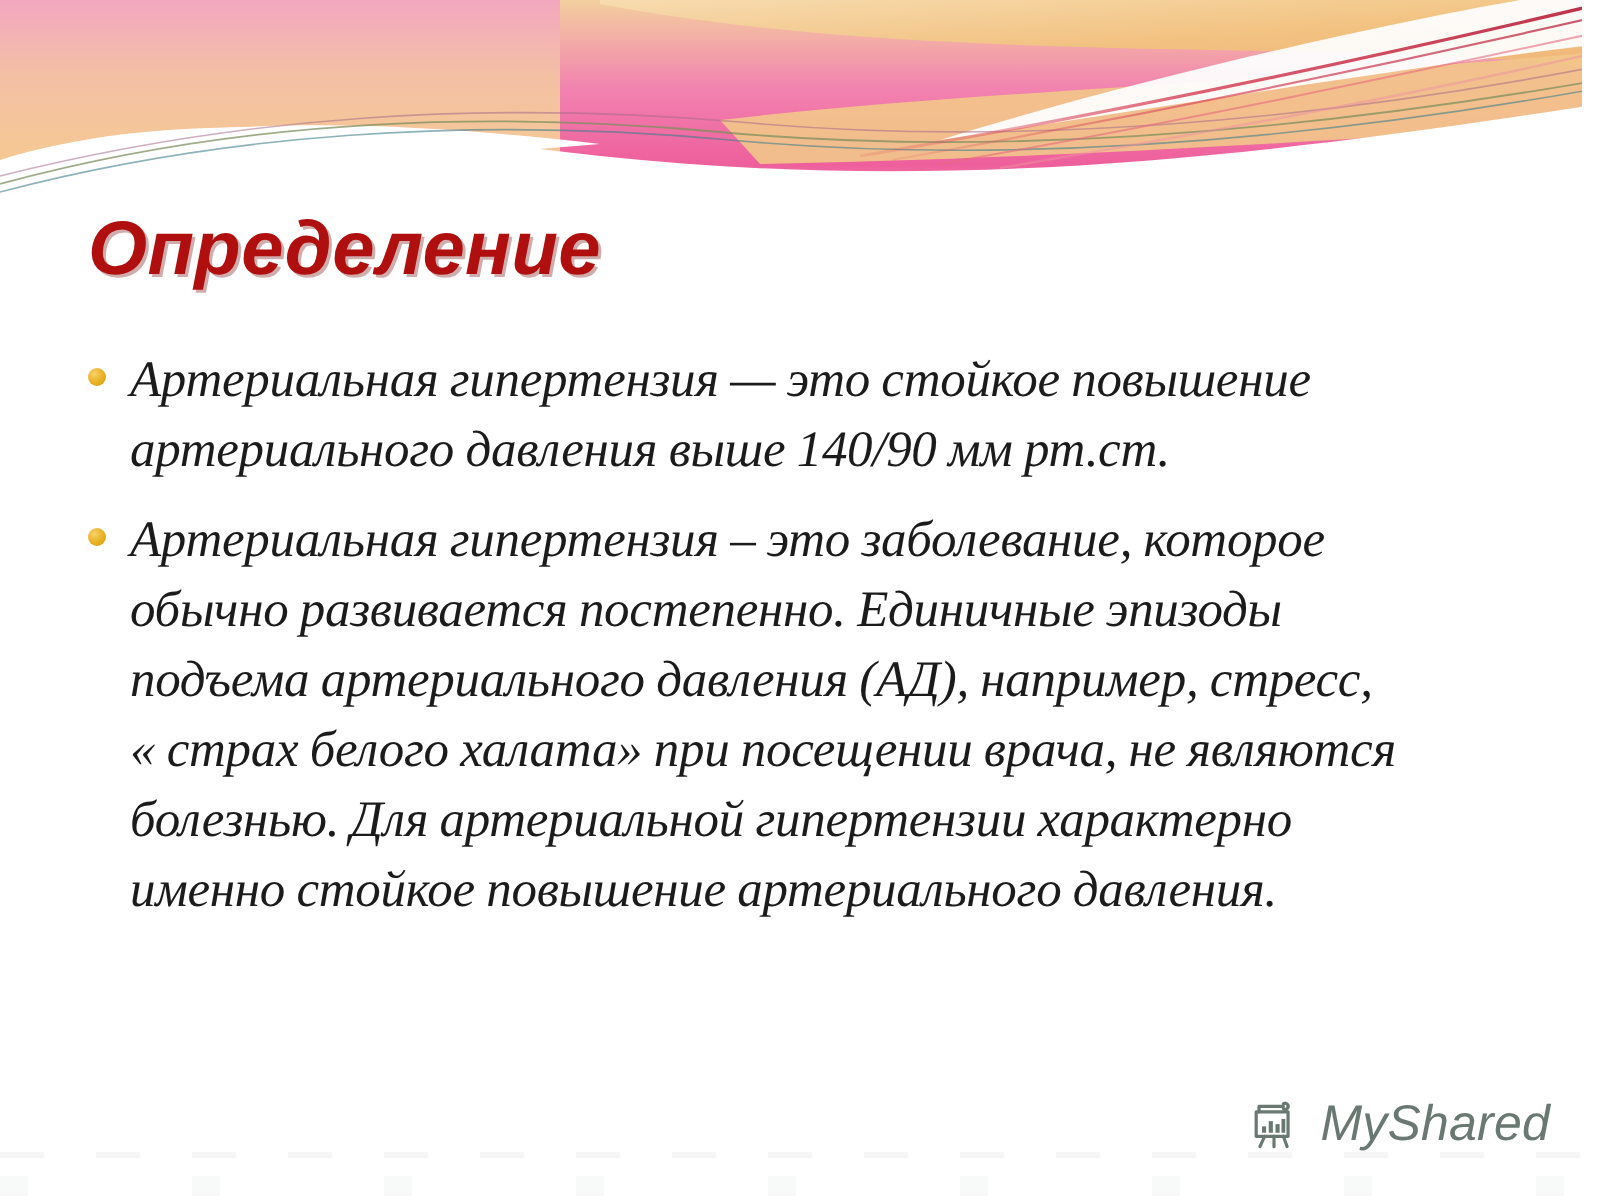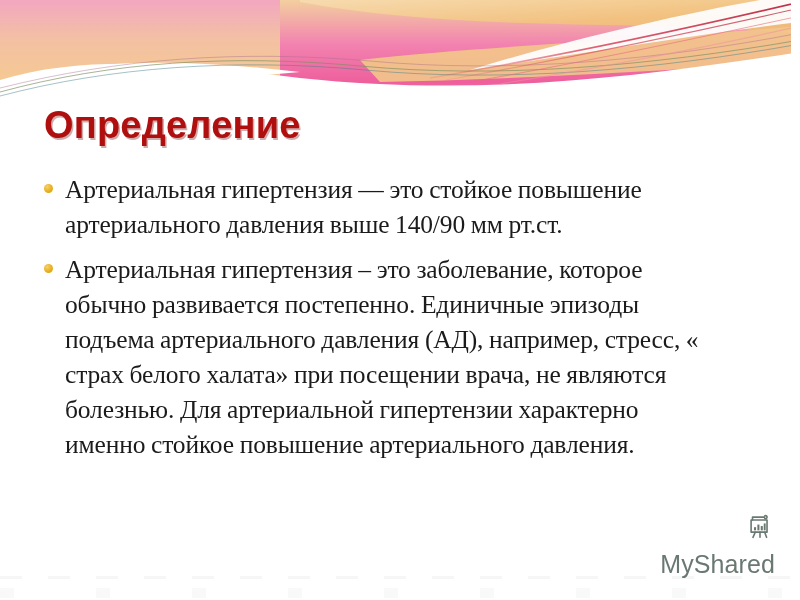--- a/index.html
+++ b/index.html
@@ -11,20 +11,21 @@
   body {
     font-family: "Liberation Serif", "DejaVu Serif", serif;
   }
 
   .slide {
     position: relative;
     width: 791px;
     height: 600px;
     background: #ffffff;
     overflow: hidden;
+    font-style: italic;
   }
 
   
   .banner {
     position: absolute;
     left: 0;
     top: 0;
     width: 800px;
     height: 110px;
     overflow: hidden;
@@ -83,24 +84,23 @@
     letter-spacing: -0.15px;
     word-spacing: -0.5px;
   }
 
   
   .watermark {
     position: absolute;
     right: 16px;
     bottom: 22px;
     display: flex;
-    align-items: flex-end;
+    align-items: flex-start;
     gap: 8px;
     opacity: 0.92;
-    flex-direction: column;
   }
   .watermark .wm-icon {
     display: block;
     width: 30px;
     height: 30px;
   }
   .watermark .wm-text {
     font-family: "Liberation Sans", "DejaVu Sans", sans-serif;
     font-size: 25px;
     line-height: 28px;

